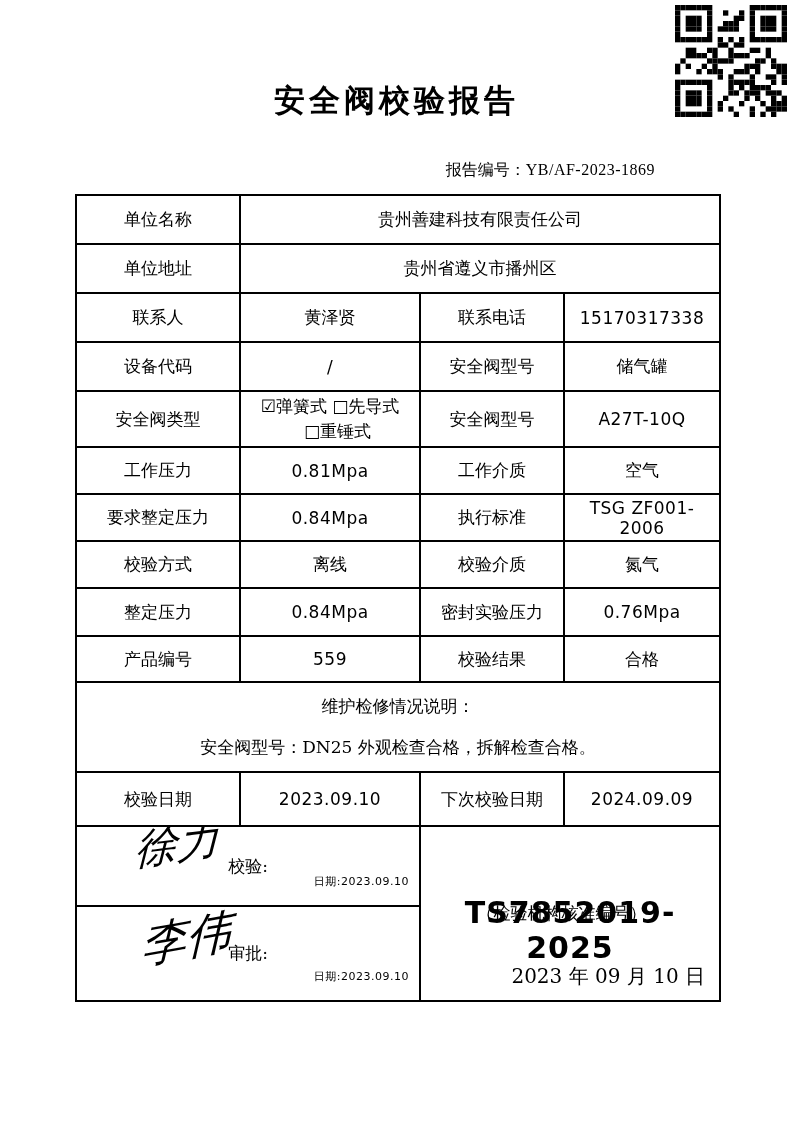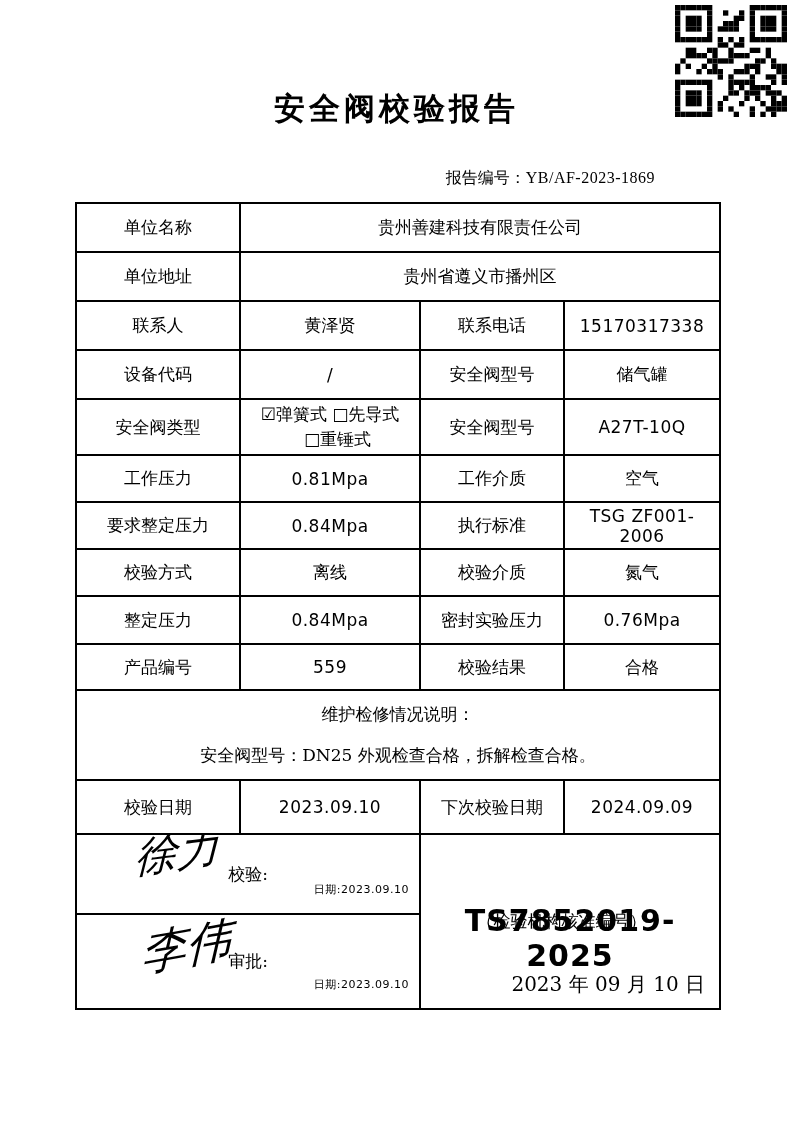--- a/index.html
+++ b/index.html
@@ -2,21 +2,21 @@
 <html><head>
 <meta charset="utf-8">
 <style>
   html,body{margin:0;padding:0;}
   body{
     width:793px;height:1122px;position:relative;background:#fff;color:#000;
     font-family:"DejaVu Serif", serif;
     overflow:hidden;
   }
   .page-title{
-    margin:16px;padding-top:72px;text-align:center;
+    margin:8px;padding-top:72px;text-align:center;
     font-size:31px;font-weight:bold;letter-spacing:4px;
   }
   .report-line{
     width:644px;margin:38px 0 0 75px;text-align:right;padding-right:64px;
     box-sizing:border-box;font-size:16px;
   }
   .report-line .num{font-family:Liberation Serif, serif;letter-spacing:0.5px;}
   .qr{
     position:absolute;top:5px;right:6px;width:112px;height:112px;background:#fff;
   }

